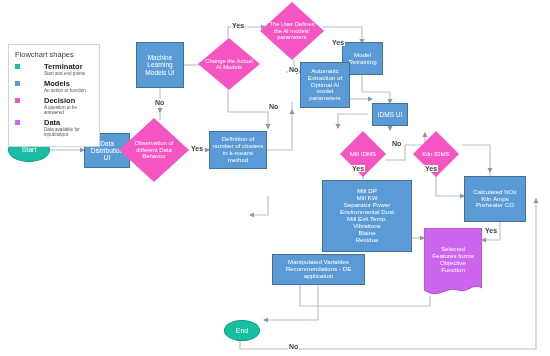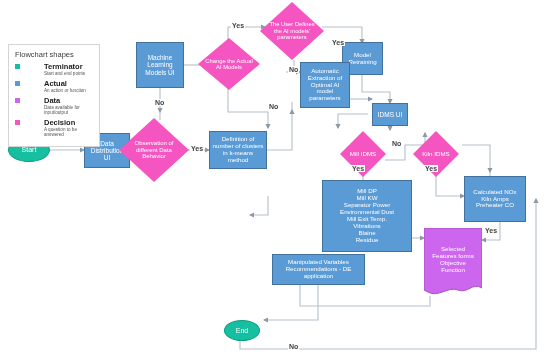--- a/index.html
+++ b/index.html
@@ -195,36 +195,36 @@
     <div class="legend-row">
       <div class="legend-sw" style="background:#15bfa0"></div>
       <div class="legend-txt">
         <div class="legend-name">Terminator</div>
         <div class="legend-desc">Start and end points</div>
       </div>
     </div>
     <div class="legend-row">
       <div class="legend-sw" style="background:#5b9bd5"></div>
       <div class="legend-txt">
-        <div class="legend-name">Actual</div>
+        <div class="legend-name">Models</div>
         <div class="legend-desc">An action or function</div>
+      </div>
+    </div>
+    <div class="legend-row">
+      <div class="legend-sw" style="background:#f555c0"></div>
+      <div class="legend-txt">
+        <div class="legend-name">Decision</div>
+        <div class="legend-desc">A question to be answered</div>
       </div>
     </div>
     <div class="legend-row">
       <div class="legend-sw" style="background:#cc66ee"></div>
       <div class="legend-txt">
         <div class="legend-name">Data</div>
         <div class="legend-desc">Data available for input/output</div>
-      </div>
-    </div>
-    <div class="legend-row">
-      <div class="legend-sw" style="background:#f555c0"></div>
-      <div class="legend-txt">
-        <div class="legend-name">Decision</div>
-        <div class="legend-desc">A question to be answered</div>
       </div>
     </div>
   </div>
 
   <div class="node terminator" style="left:8px; top:138px; width:42px; height:24px; font-size:7px;">
     <span class="lbl">Start</span>
   </div>
 
   <div class="node process" style="left:84px; top:133px; width:46px; height:35px; font-size:6.5px;">
     <span class="lbl">Data Distribution UI</span>

